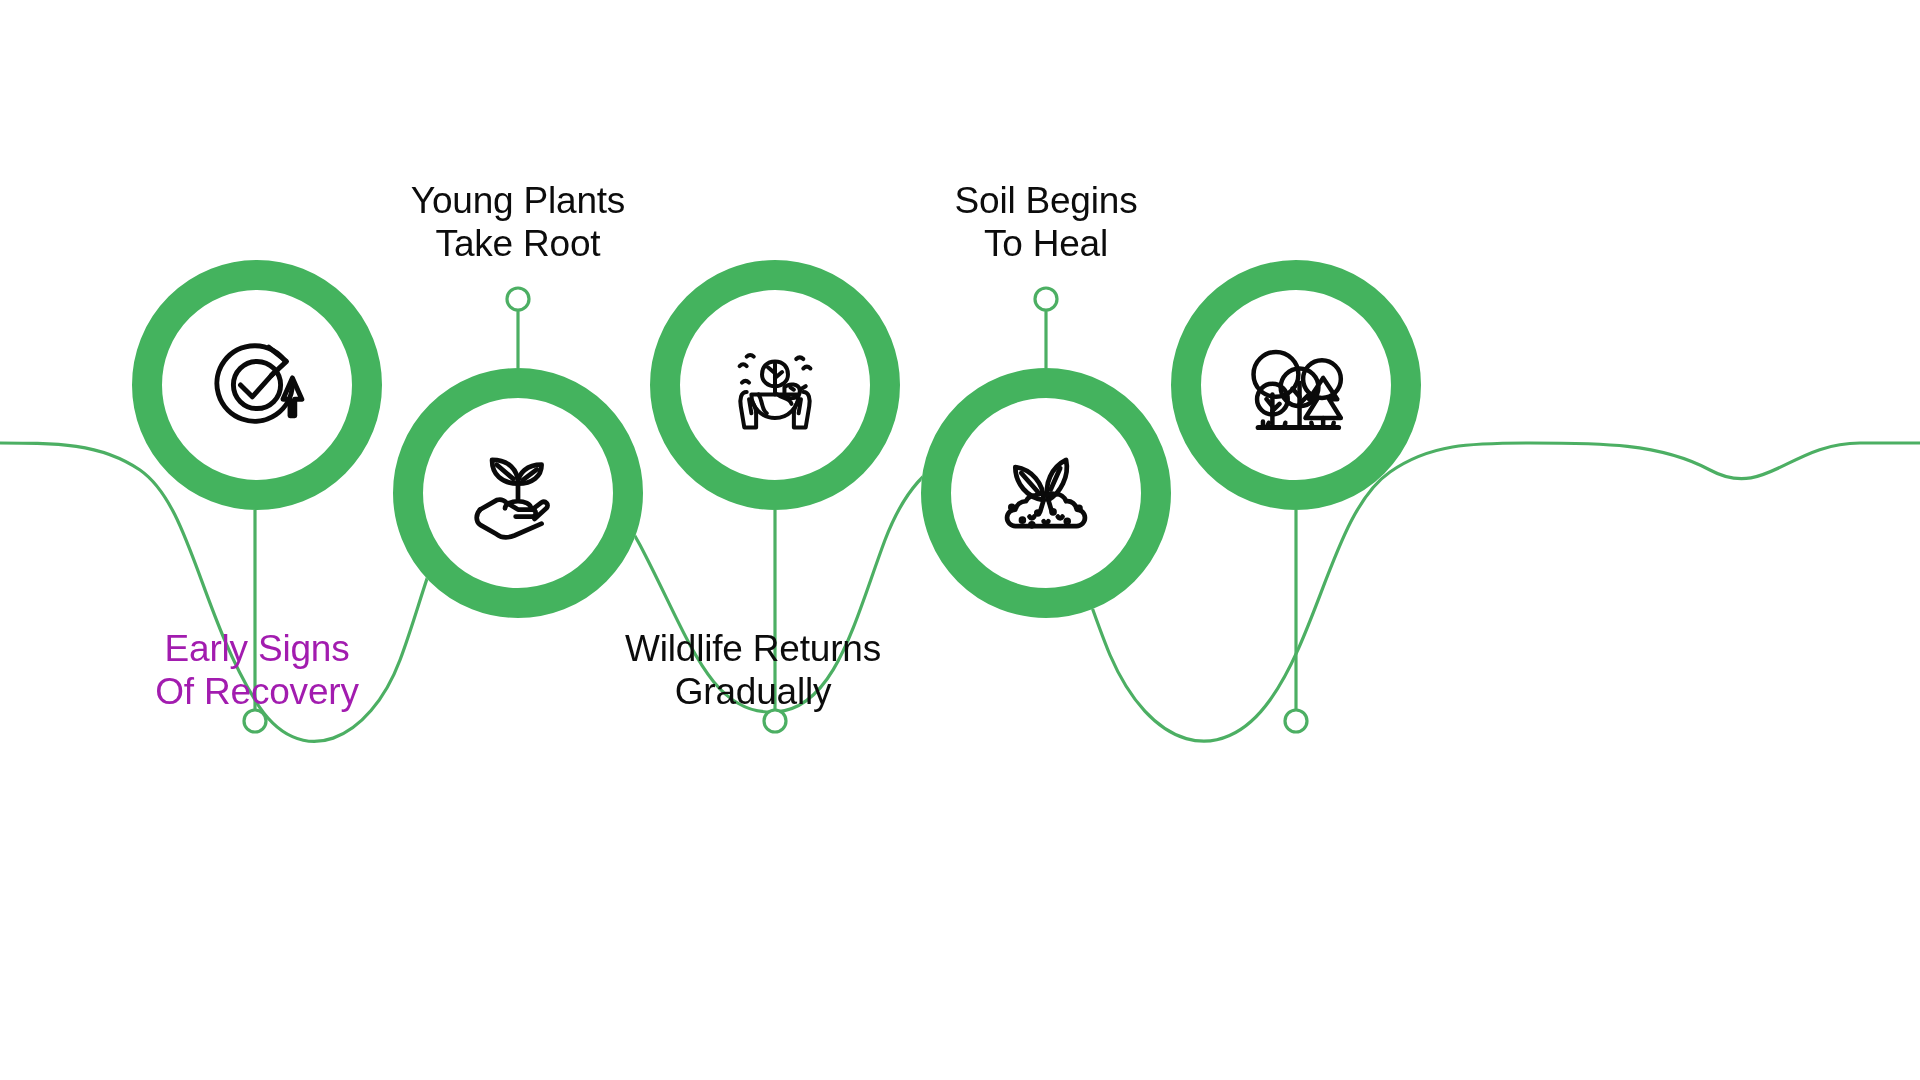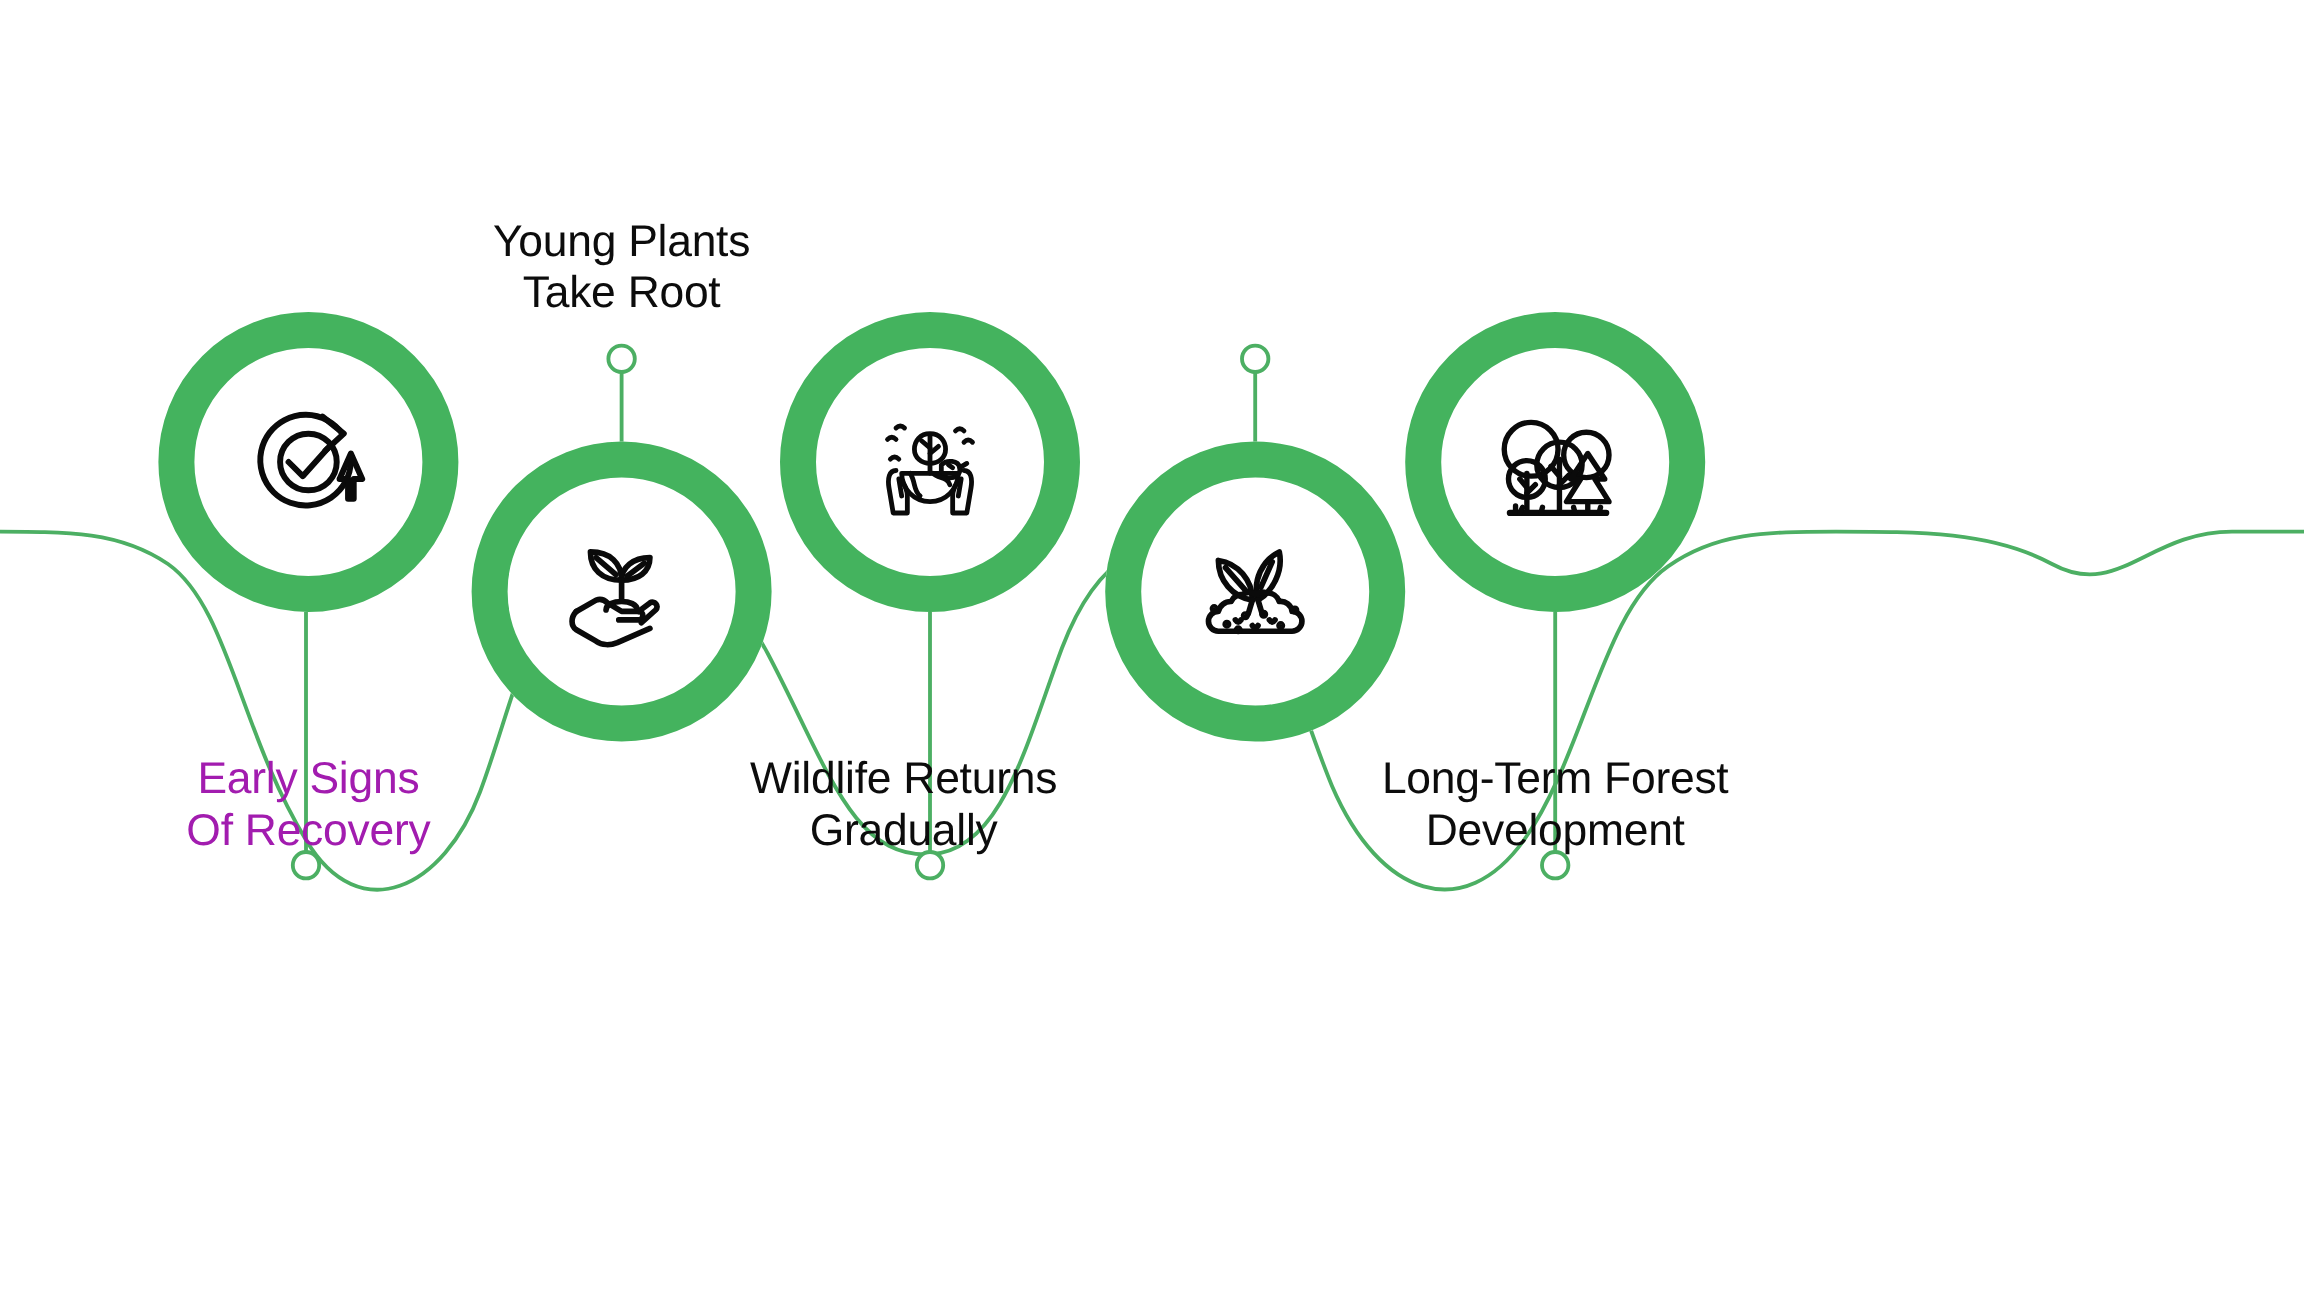--- a/index.html
+++ b/index.html
@@ -228,20 +228,22 @@
           <circle cx="30" cy="73" r="1.2" fill="#0a0a0a"></circle>
           <circle cx="43" cy="67" r="1.2" fill="#0a0a0a"></circle>
           <circle cx="56" cy="66" r="1.2" fill="#0a0a0a"></circle>
           <circle cx="68" cy="74" r="1.2" fill="#0a0a0a"></circle>
           <circle cx="38" cy="77" r="1.2" fill="#0a0a0a"></circle>
           <circle cx="21" cy="62" r="1.2" fill="#0a0a0a"></circle>
           <circle cx="78" cy="63" r="1.2" fill="#0a0a0a"></circle>
         </svg>
       </div>
     </div>
+    <div class="label above" style="left: 1046px; top: 180px; color: rgb(12, 12, 12);">Soil Begins
+To Heal</div>
 
     <div class="node" style="left:1296px; top:385px;">
       <div class="ring" style="border-color: rgb(68, 179, 94);"></div>
       <div class="icon-wrap">
         <svg viewBox="0 0 100 100" fill="none" stroke="#0a0a0a" stroke-width="3.8" stroke-linecap="round" stroke-linejoin="round">
 
           <circle cx="33" cy="41" r="19"></circle>
 
           <circle cx="72" cy="45" r="16"></circle>
 
@@ -262,17 +264,15 @@
           <path d="M18 86 L86 86" stroke-width="4.4"></path>
 
           <path d="M22 86 L22 81"></path>
           <path d="M25 86 L27 82"></path>
           <path d="M40 86 L41 82"></path>
           <path d="M64 86 L63 82"></path>
           <path d="M81 86 L82 82"></path>
         </svg>
       </div>
     </div>
-    <div class="label below" style="left: 1296px; top: 628px; color: rgb(12, 12, 12);">Long-Term Forest
-Development</div>
 
   </div>
 </div>
 
 </body></html>

